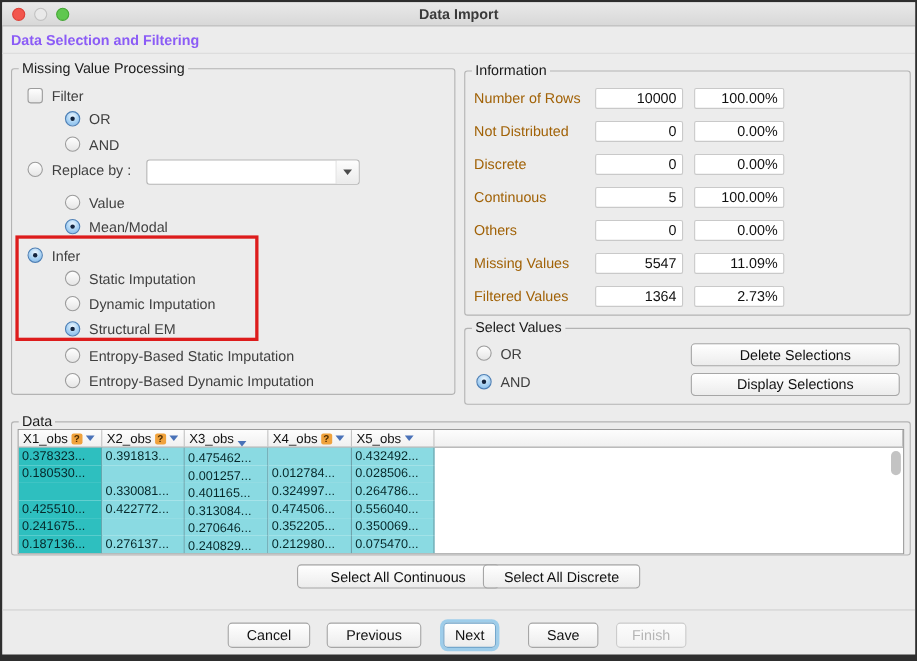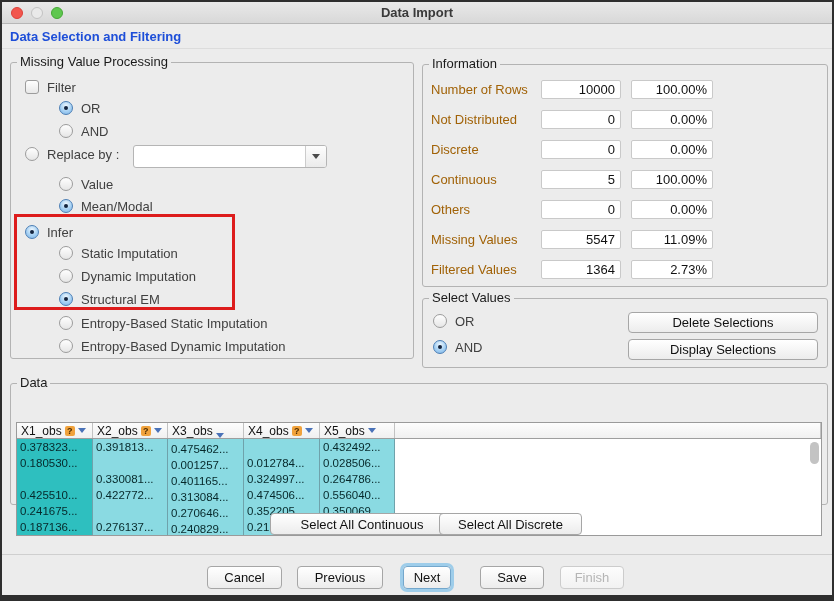--- a/index.html
+++ b/index.html
@@ -19,21 +19,21 @@
   .tl.gray  { background:#e9e9e9; border:1px solid #c2c2c2; }
   .tl.green { background:#5fc74f; border:1px solid #46a836; }
   .wtitle {
     position:absolute; left:0; right:0; text-align:center;
     font-size:13px; font-weight:600; color:#3a3a3a; pointer-events:none;
   }
   
   .section-header {
     position:absolute; left:0; top:23px; right:0; height:24px;
     display:flex; align-items:center; padding-left:8px;
-    font-size:13px; font-weight:bold; color:#1d4ed8;
+    font-size:13px; font-weight:bold; color:#8b5cf6;
     border-bottom:1px solid #dcdcdc;
   }
   
   .group { position:absolute; border:1px solid #b3b3b3; border-radius:3px; }
   .gtitle {
     position:absolute; top:-9px; left:6px; background:#ececec;
     padding:0 3px; font-size:13px; color:#1a1a1a; white-space:nowrap;
   }
   
   .opt { position:absolute; height:18px; display:flex; align-items:center; gap:8px; font-size:13px; color:#404040; }
@@ -83,21 +83,21 @@
   .btn {
     position:absolute; background:linear-gradient(#ffffff,#ececec);
     border:1px solid #a6a6a6; border-radius:4px; font-size:13px; color:#111;
     display:flex; align-items:center; justify-content:center; cursor:default;
   }
   .btn.focused { box-shadow:0 0 0 3px #9ecdea; border-color:#74a7cc; }
   .btn.disabled { color:#b5b5b5; border-color:#cccccc; background:linear-gradient(#fcfcfc,#f2f2f2); }
   
   .tviewport {
     position:absolute; left:5px; top:6px; width:806px; height:114px;
-    background:#fff; border:1px solid #9a9a9a; overflow:hidden;margin-top:32px;
+    background:#fff; border:1px solid #9a9a9a; overflow:hidden;
   }
   .thead { display:flex; height:16px; border-bottom:1px solid #9e9e9e; background:linear-gradient(#fdfdfd,#f0f0f0); }
   .th {
     display:flex; align-items:center; gap:3px; padding:0 4px; font-size:12px; color:#111;
     border-right:1px solid #c2c2c2; flex:none;
   }
   .th-fill { flex:1; }
   .flag-badge {
     width:10px; height:10px; border-radius:2px; background:#f0a23c; color:#4d2c00;
     font-size:9px; font-weight:bold; display:flex; align-items:center; justify-content:center; flex:none;

